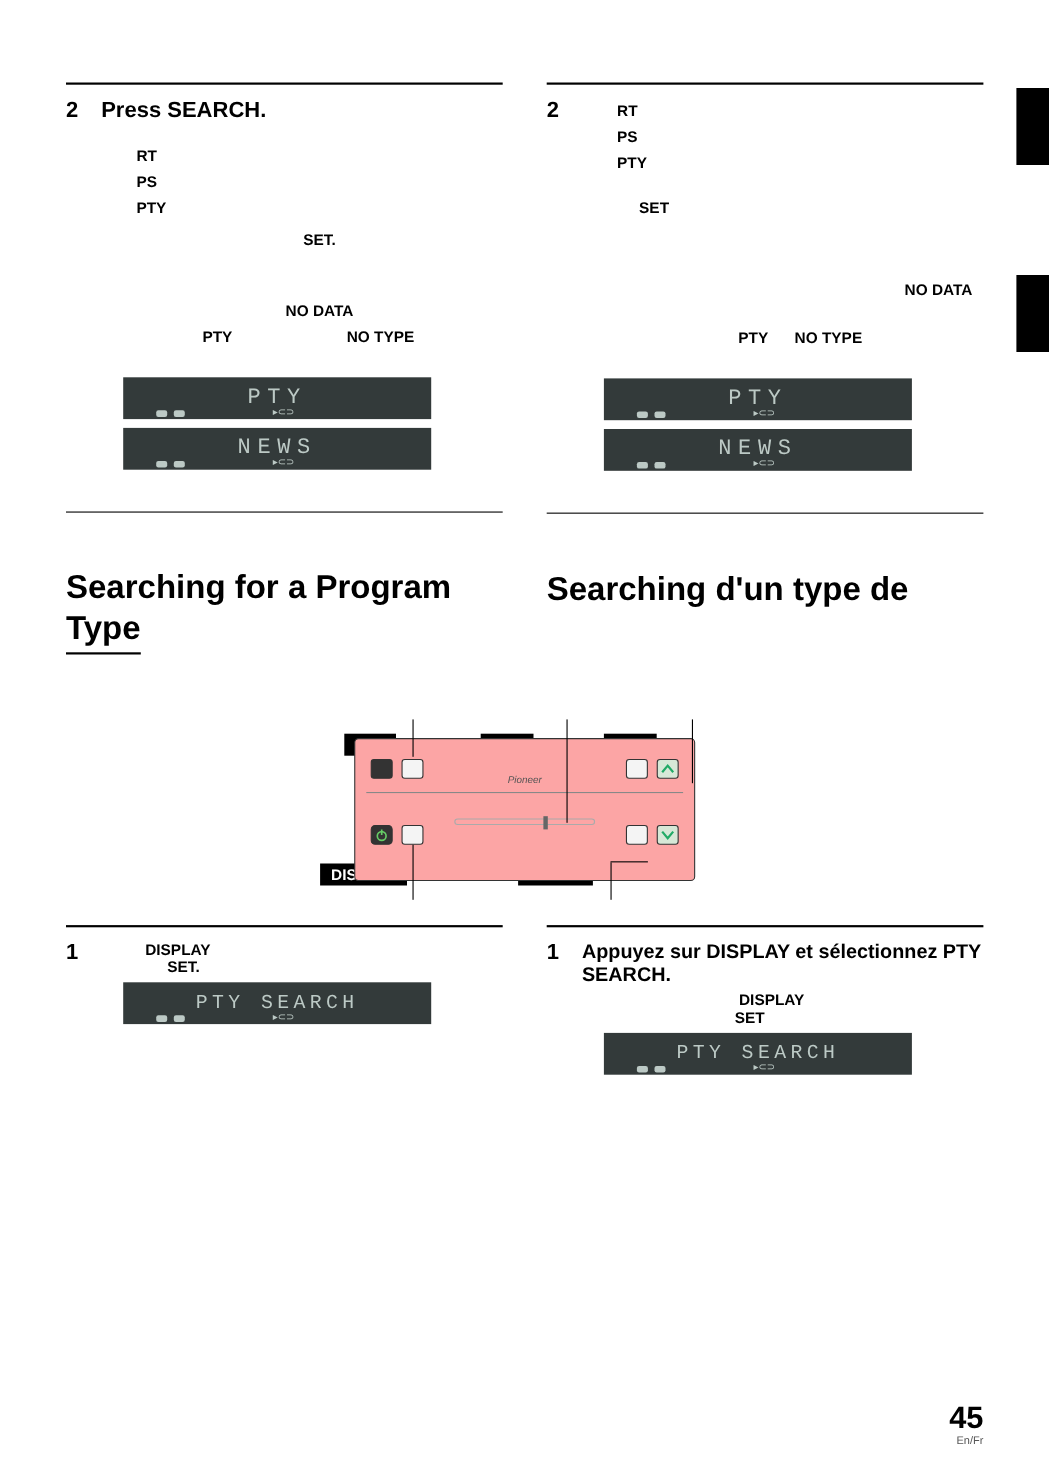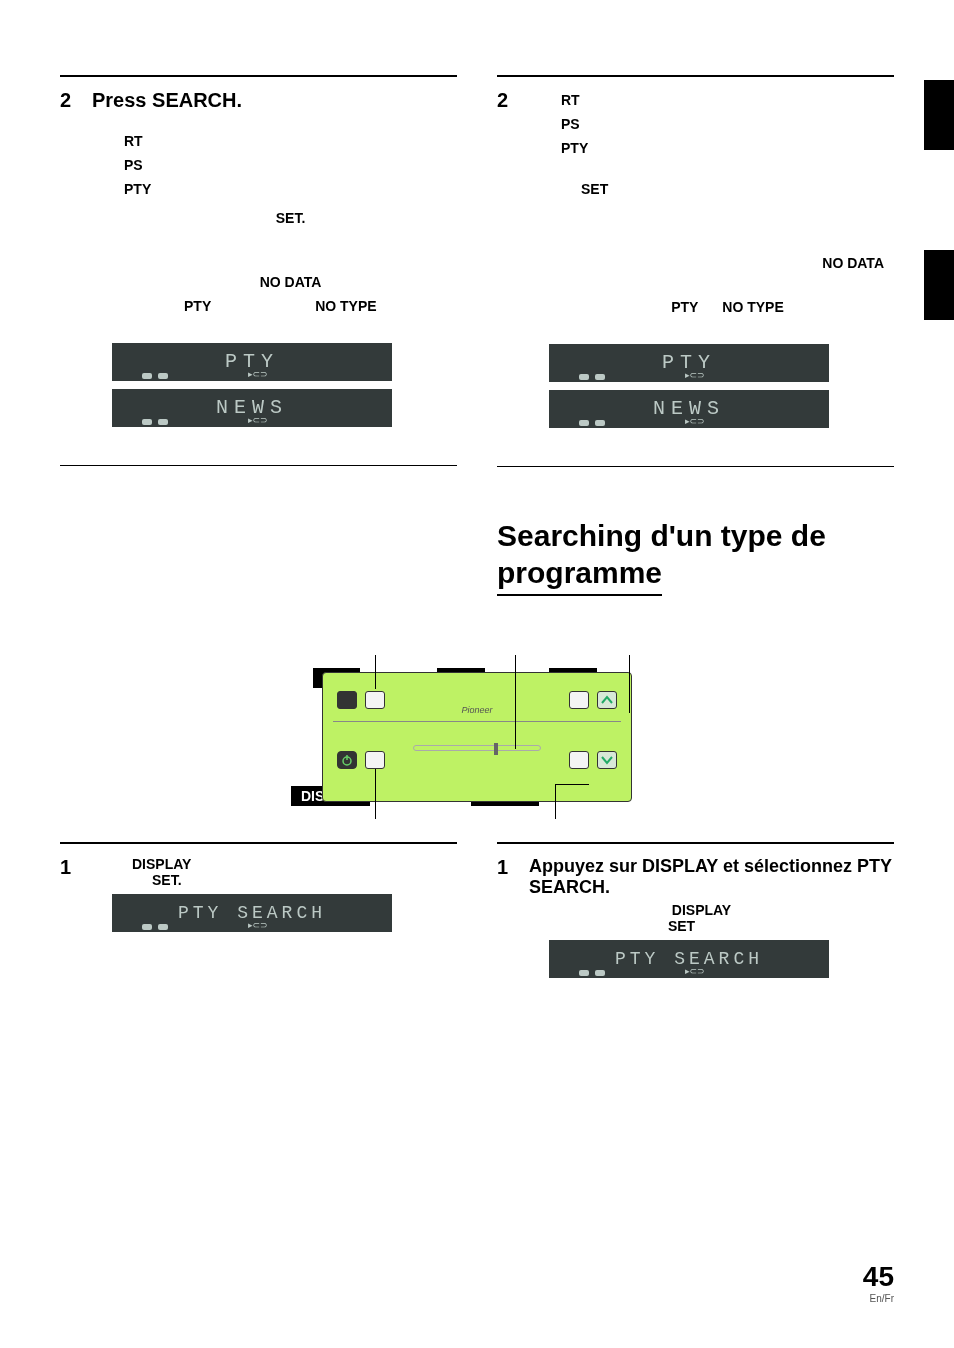--- a/index.html
+++ b/index.html
@@ -113,21 +113,21 @@
     width: 420px;
     position: relative;
   }
   .remote-body {
     border: 1.5px solid #333;
     border-radius: 4px;
     width: 310px;
     height: 130px;
     margin: 30px auto 30px;
     position: relative;
-    background: #bef264;
+    background: #fca5a5;
   }
   .remote-body::before {
     content: "";
     position: absolute;
     left: 10px; right: 10px; top: 48px;
     border-top: 1px solid #888;
   }
   .rbtn {
     position: absolute;
     border: 1px solid #333;
@@ -159,21 +159,21 @@
     position: absolute;
     background: #000;
   }
   .tokens-block {
     margin-left: 32px;
     line-height: 1.7;
   }
   .tokens-block span { font-weight: bold; }
   .pg-num {
     position: absolute;
-    bottom: 44px;
+    bottom: 32px;
     right: 60px;
     text-align: right;
   }
   .pg-num .num { font-size: 28px; font-weight: bold; }
   .pg-num .lang { font-size: 10px; color: #555; }
 </style>
 </head>
 <body>
 
 <div class="side-tabs">
@@ -216,20 +216,24 @@
             <div class="lcd-icons">
                 <div class="lcd-icon-dot"></div>
                 <div class="lcd-icon-dot"></div>
               </div>
             <div class="lcd-play">▸⊂⊃</div>
           </div>
         </div>
       </div>
       <div class="rule-thin" style="margin-top:30px"></div>
 
+      <h2 class="section">
+        <span>Searching for a Program</span><br>
+        <span class="section-underline">Type</span>
+      </h2>
     </div>
 
     <div class="col">
       <div class="rule"></div>
       <div class="step-row">
         <div class="step-num">2</div>
         <div class="step-body">
           <div class="tokens-block">
             <div><span class="bold">RT</span></div>
             <div><span class="bold">PS</span></div>
@@ -259,21 +263,20 @@
                 <div class="lcd-icon-dot"></div>
               </div>
             <div class="lcd-play">▸⊂⊃</div>
           </div>
         </div>
       </div>
       <div class="rule-thin" style="margin-top:30px"></div>
 
       <h2 class="section">
         <span>Searching d'un type de</span><br>
-        <span class="section-underline">programme</span>
       </h2>
     </div>
   </div>
 
   <div class="remote-block">
 
     <div class="rlabel" style="top:-4px; left:46px">SET</div>
     <div class="rlabel" style="top:-4px; left:170px; padding:2px 12px">
       <svg width="24" height="12" viewBox="0 0 24 12">
           <rect x="0" y="1" width="2" height="10" fill="#fff"></rect>

